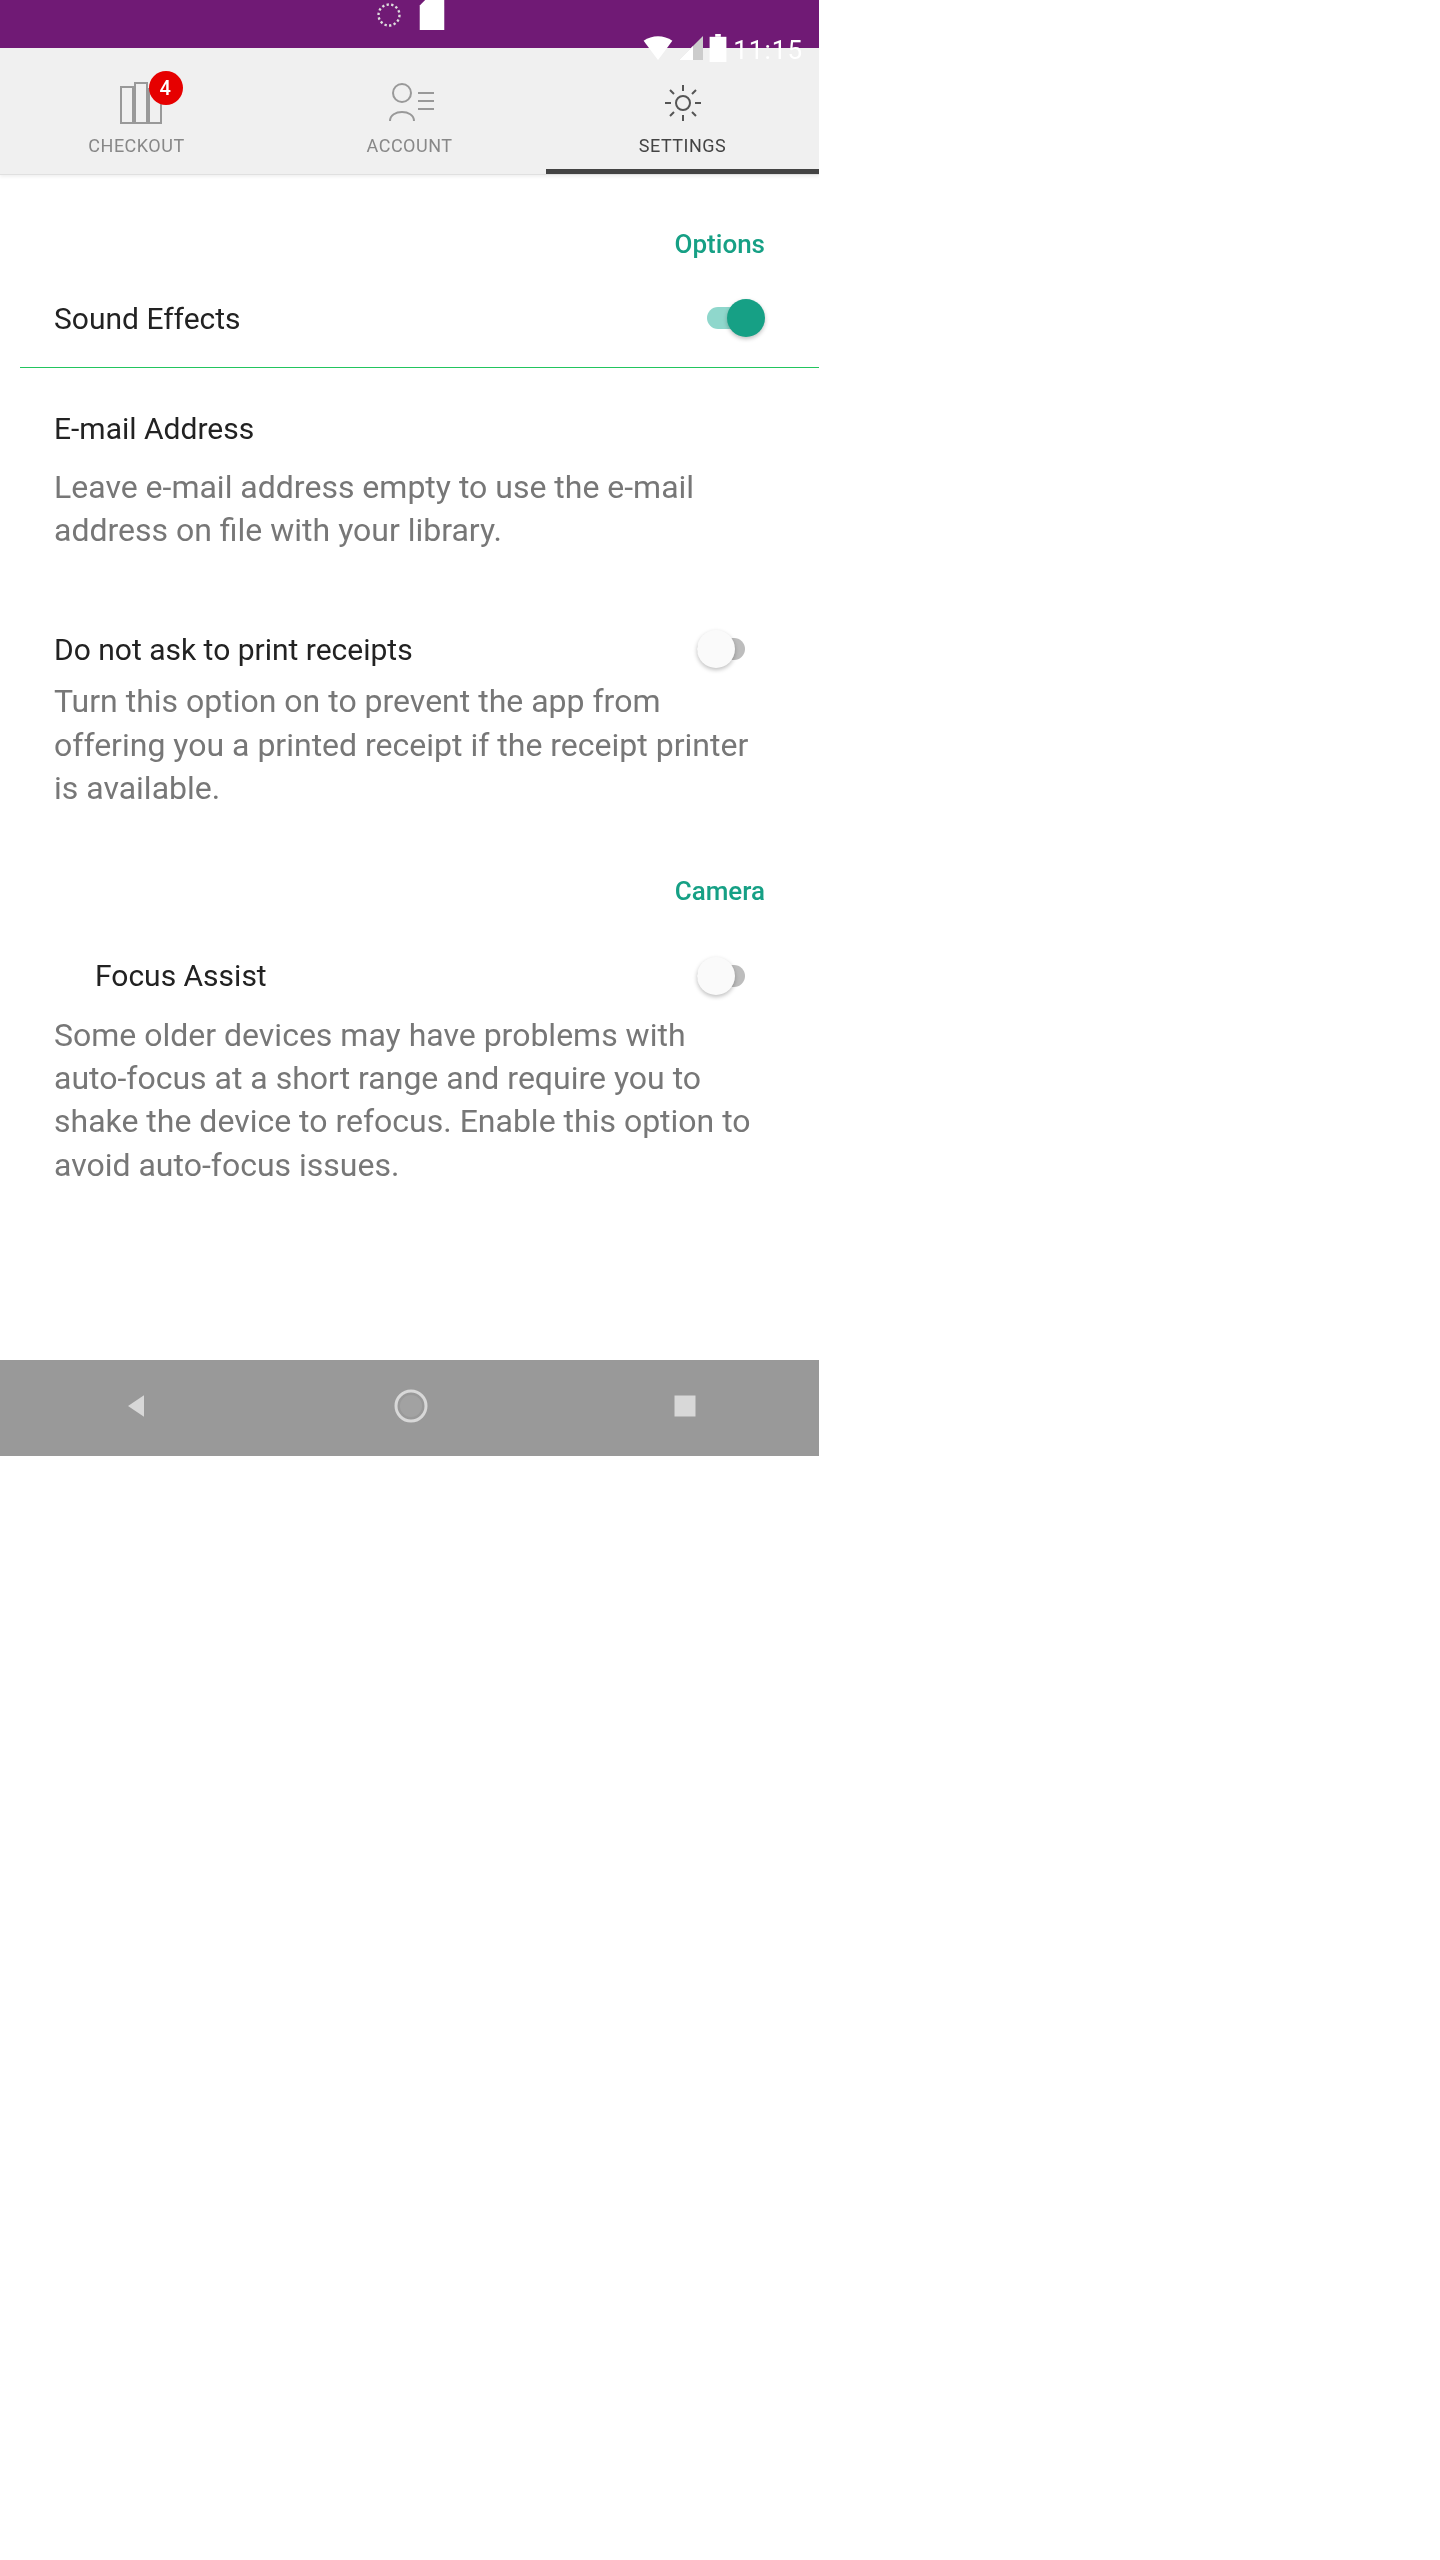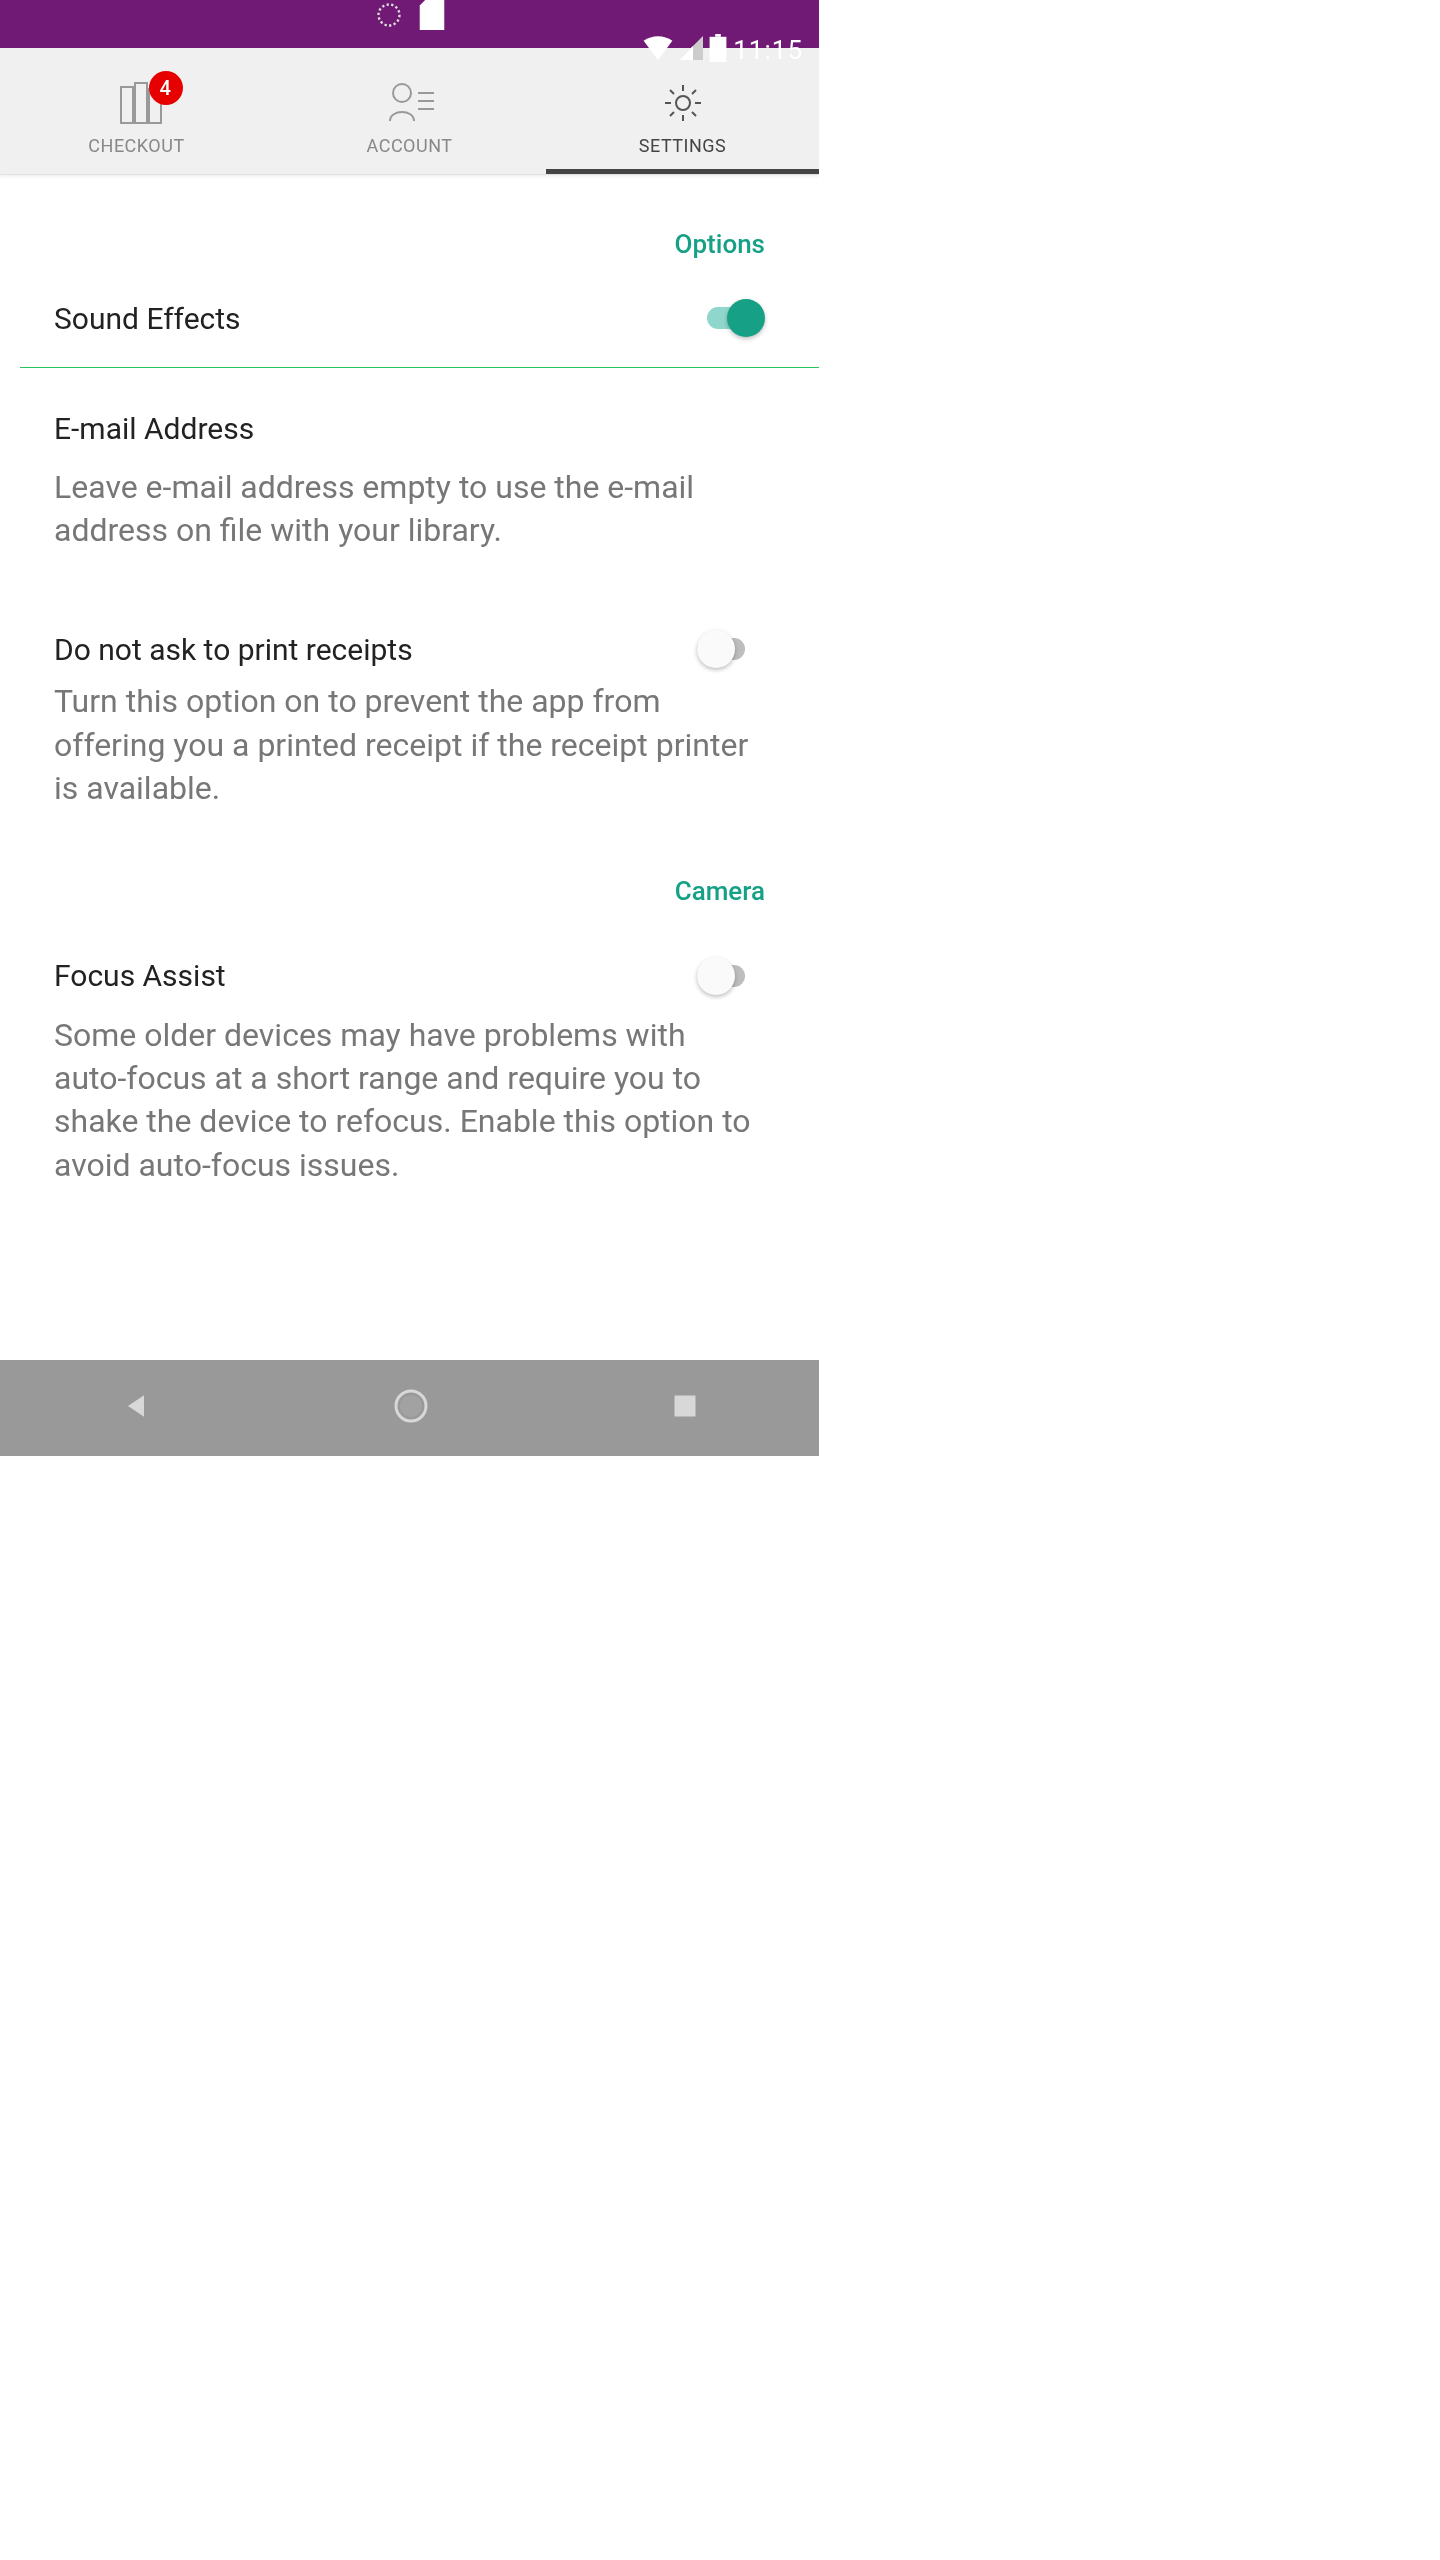--- a/index.html
+++ b/index.html
@@ -230,21 +230,21 @@
     <div class="row-label">Do not ask to print receipts</div>
     <div class="toggle">
       <div class="toggle-track"></div>
       <div class="toggle-thumb"></div>
     </div>
   </div>
   <div class="row-sub">Turn this option on to prevent the app from offering you a printed receipt if the receipt printer is available.</div>
 
   <div class="section-title" style="padding-top:36px;">Camera</div>
 
-  <div class="row" style="padding-bottom:0;">
+  <div class="row" style="padding-bottom:0;margin-left:41px;">
     <div class="row-label">Focus Assist</div>
     <div class="toggle">
       <div class="toggle-track"></div>
       <div class="toggle-thumb"></div>
     </div>
   </div>
   <div class="row-sub">Some older devices may have problems with auto-focus at a short range and require you to shake the device to refocus. Enable this option to avoid auto-focus issues.</div>
 
 </div>
 

